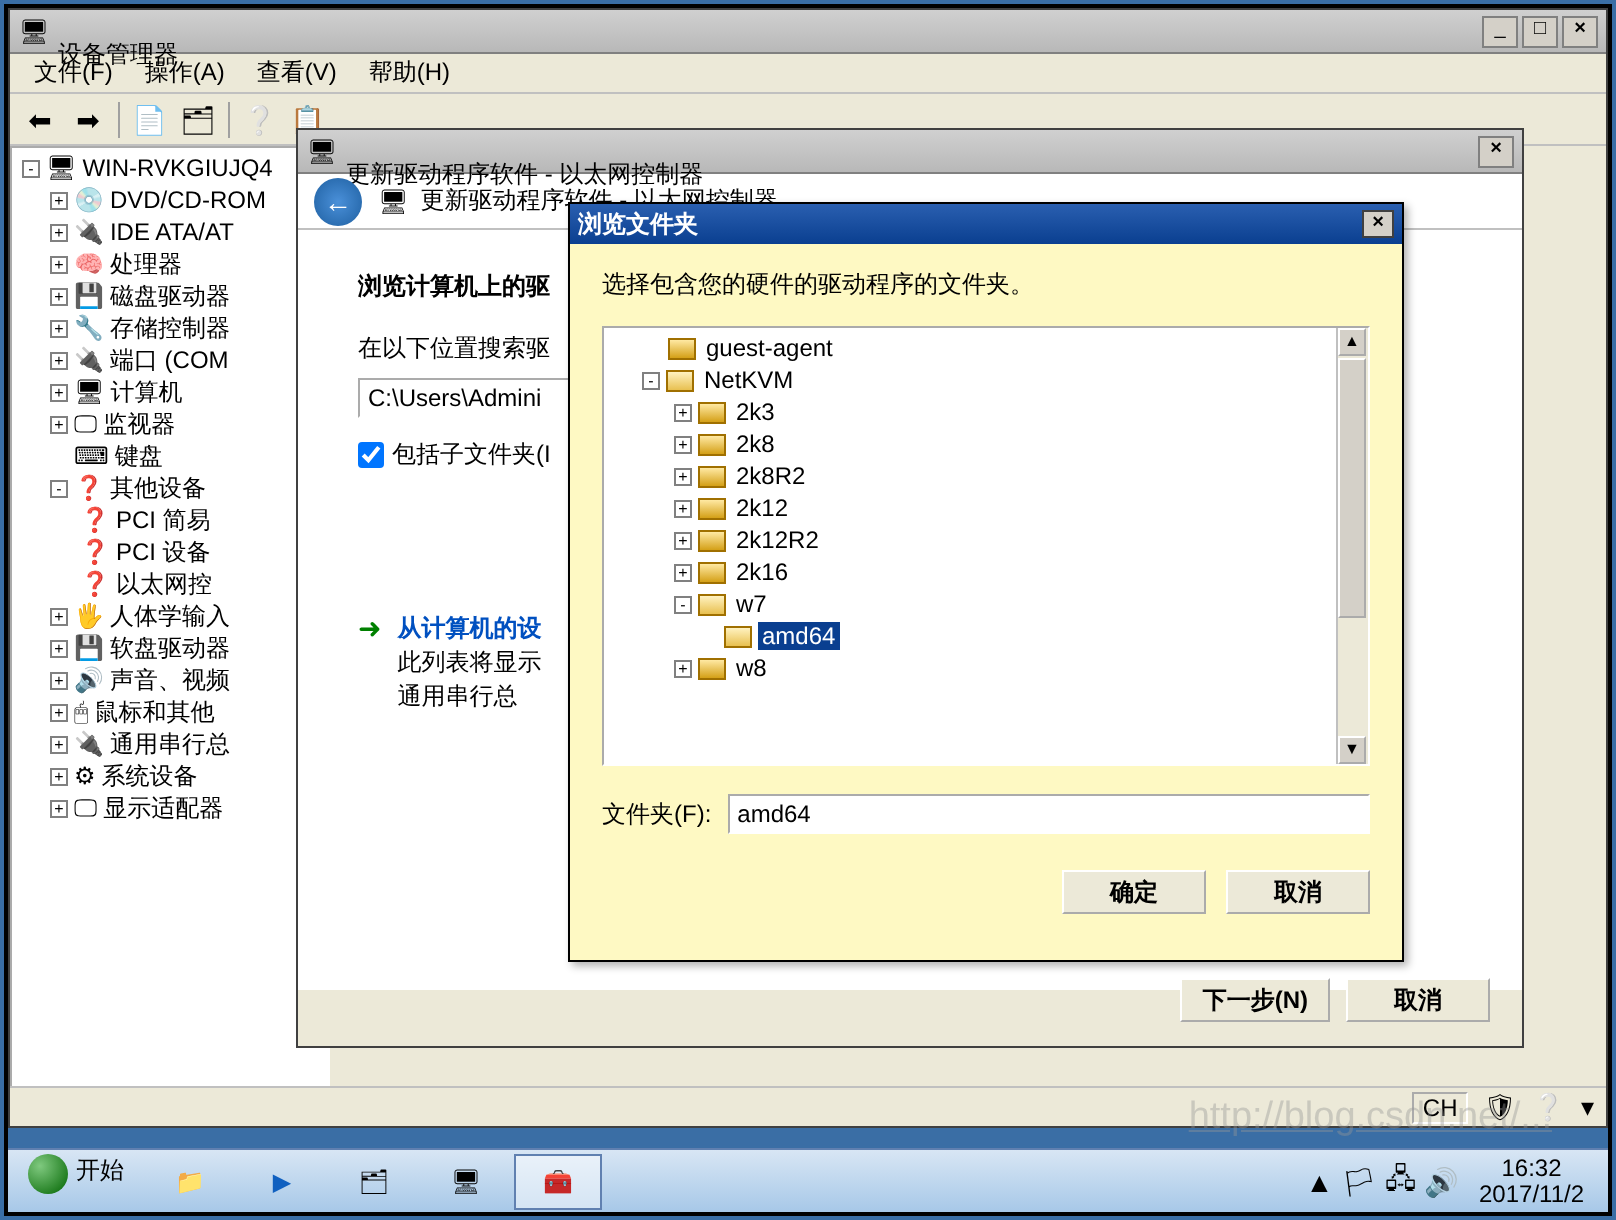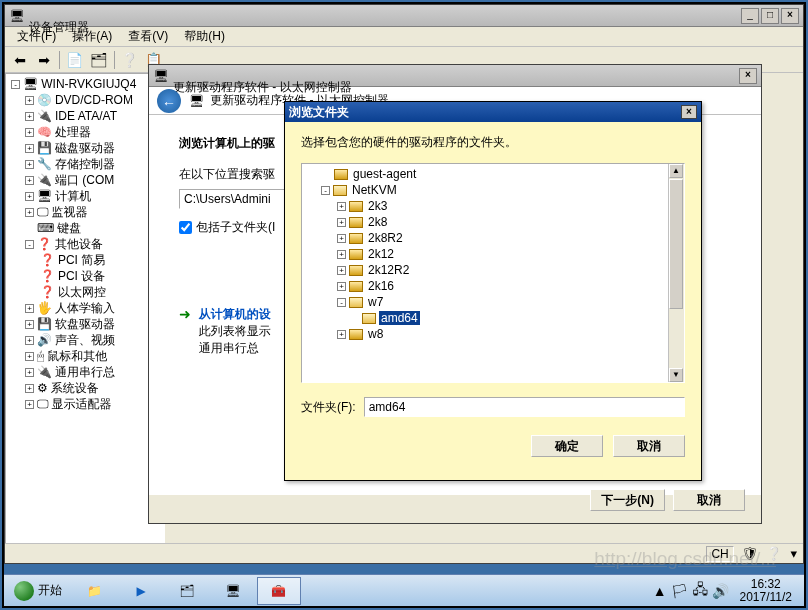--- a/index.html
+++ b/index.html
@@ -64,21 +64,21 @@
 .vscroll .sbtn { width: 14px; height: 14px; background: #d4d0c8; border: 1px outset #fff; font-size: 8px; text-align: center; line-height: 12px; }
 .vscroll .thumb { position: absolute; top: 15px; left: 0; width: 14px; height: 130px; background: #d4d0c8; border: 1px outset #fff; }
 .vscroll .sdn { position: absolute; bottom: 0; }
 
 .folderinput-row { display: flex; align-items: center; gap: 8px; margin-top: 14px; }
 .folderinput { flex: 1; height: 20px; border: 1px inset #fff; padding: 2px 4px; background: #fff; }
 .browsebtns { display: flex; gap: 10px; justify-content: flex-end; margin-top: 18px; }
 
 
 .taskbar { position: absolute; bottom: 0; left: 0; width: 800px; height: 32px; background: linear-gradient(#d8e6f4, #a7c8e8); display: flex; align-items: center; border-top: 1px solid #6080b0; }
-.start { height: 28px; padding: 0 10px; display: flex; align-items: center; gap: 4px; cursor: pointer; }
+.start { height: 28px; padding: 0 10px; display: flex; gap: 4px; cursor: pointer; }
 .start .orb { width: 20px; height: 20px; border-radius: 50%; background: radial-gradient(circle at 30% 30%, #7fc97f, #006400); display: inline-block; position: relative; }
 .taskitem { width: 44px; height: 28px; margin: 0 1px; display: inline-flex; align-items: center; justify-content: center; cursor: pointer; }
 .taskitem.active { background: rgba(255,255,255,0.5); border: 1px solid #6080b0; }
 .tray { margin-left: auto; display: flex; align-items: center; gap: 4px; padding: 0 6px; height: 100%; }
 .trayicon { font-size: 14px; cursor: pointer; }
 .clock { text-align: center; font-size: 11px; line-height: 13px; padding: 0 6px; }
 
 
 .statusbar { position: absolute; bottom: 0; left: 0; right: 0; height: 20px; background: #ece9d8; border-top: 1px solid #c0c0c0; display: flex; align-items: center; justify-content: flex-end; padding: 0 6px; gap: 8px; }
 .statusbar .lang { border: 1px inset #fff; padding: 0 4px; text-align: center; }

